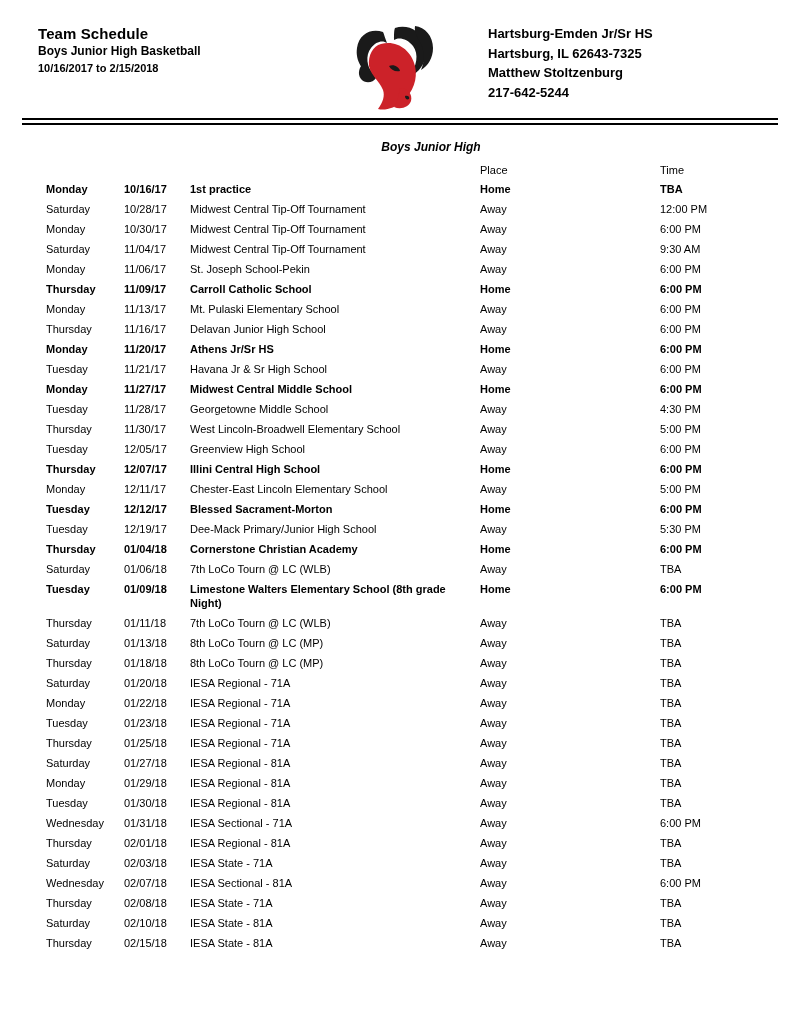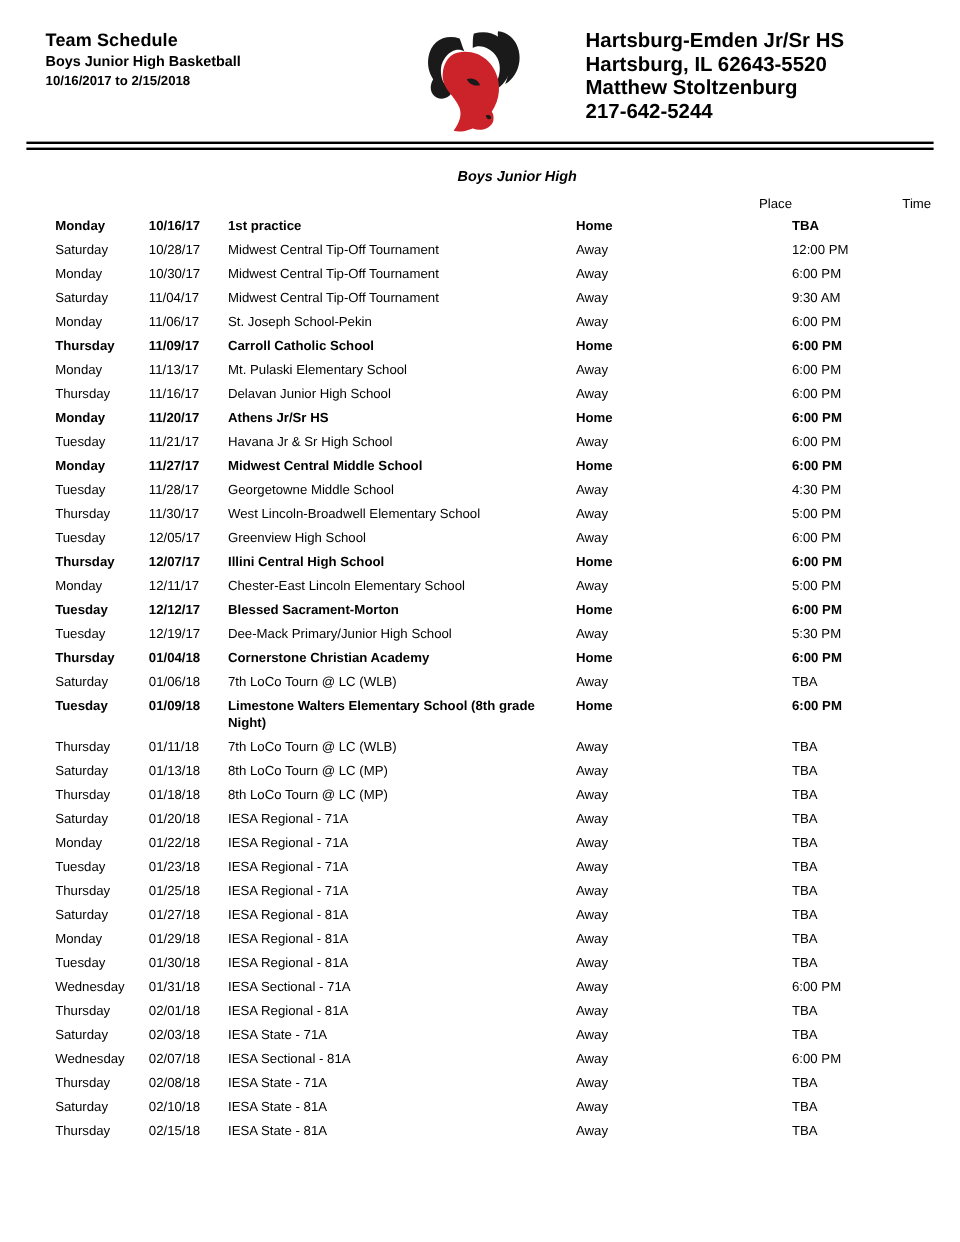--- a/index.html
+++ b/index.html
@@ -57,21 +57,21 @@
     justify-content: center;
     align-items: flex-start;
     padding-top: 0px;
   }
   .header-right {
     flex: 1;
     padding-left: 30px;
     padding-top: 2px;
   }
   .header-right div {
-    font-size: 17px;
+    font-size: 13px;
     font-weight: bold;
     line-height: 19.5px;
   }
 
   
   .rule-double {
     margin: 0 22px;
     border-top: 2.2px solid #000;
     border-bottom: 2.2px solid #000;
     height: 3px;
@@ -106,21 +106,21 @@
   }
   table.schedule col.c-day { width: 78px; }
   table.schedule col.c-date { width: 66px; }
   table.schedule col.c-opp { width: 290px; }
   table.schedule col.c-place { width: 180px; }
   table.schedule col.c-time { width: 116px; }
 
   table.schedule th {
     font-size: 11px;
     font-weight: normal;
-    text-align: right;
+    text-align: left;
     vertical-align: bottom;
     padding: 0 0 2px 0;
     line-height: 14px;
   }
   table.schedule td {
     font-size: 11px;
     vertical-align: top;
     padding: 3px 0 3px 0;
     line-height: 14px;
   }
@@ -162,21 +162,21 @@
         <path d="M55 66 C62 66, 68 72, 66 79 C64 85, 56 88, 49 85 C53 79, 54 72, 55 66 Z" fill="#cc2229"></path>
 
         <path d="M44 44 C49 42, 54 45, 55 49 C50 50, 46 48, 44 44 Z" fill="#1a1a1a"></path>
 
         <path d="M60 74 C63 73, 65 75, 64 77 C62 78, 60 77, 60 74 Z" fill="#1a1a1a"></path>
       </svg>
     </div>
 
     <div class="header-right">
       <div>Hartsburg-Emden Jr/Sr HS</div>
-      <div>Hartsburg, IL 62643-5520</div>
+      <div>Hartsburg, IL 62643-7325</div>
       <div>Matthew Stoltzenburg</div>
       <div>217-642-5244</div>
     </div>
   </div>
 
   <div class="rule-double"></div>
 
   <div class="sport-block">
     <div class="sport-level">Boys Junior High</div>
   </div>

